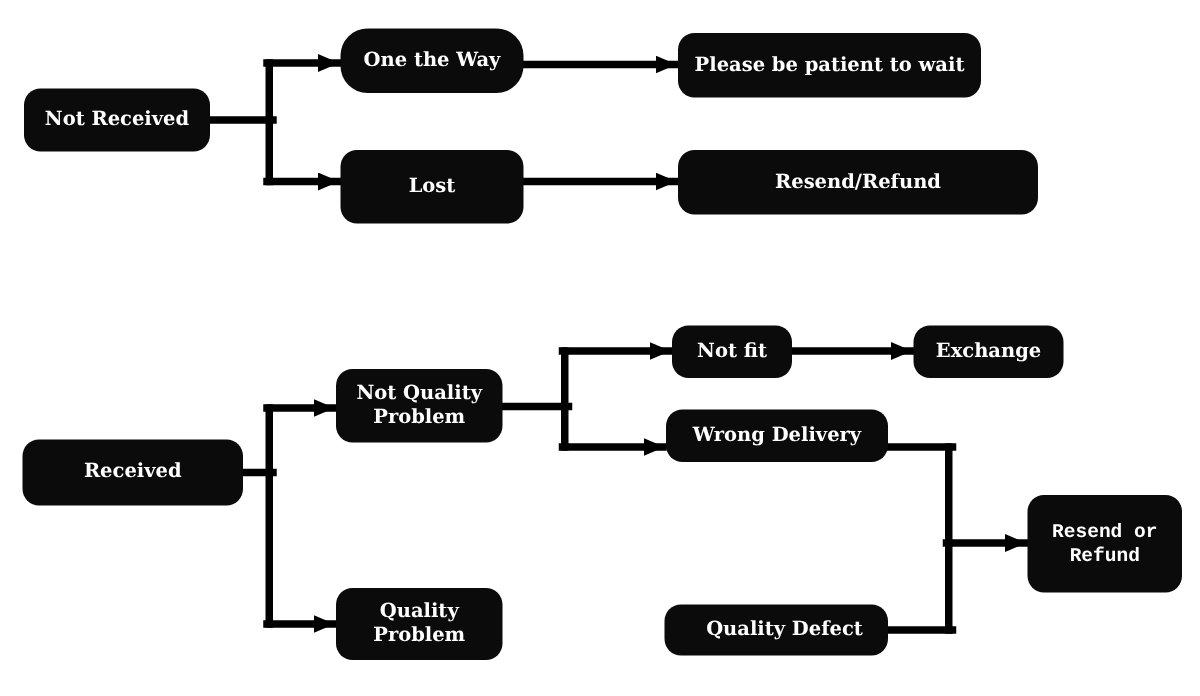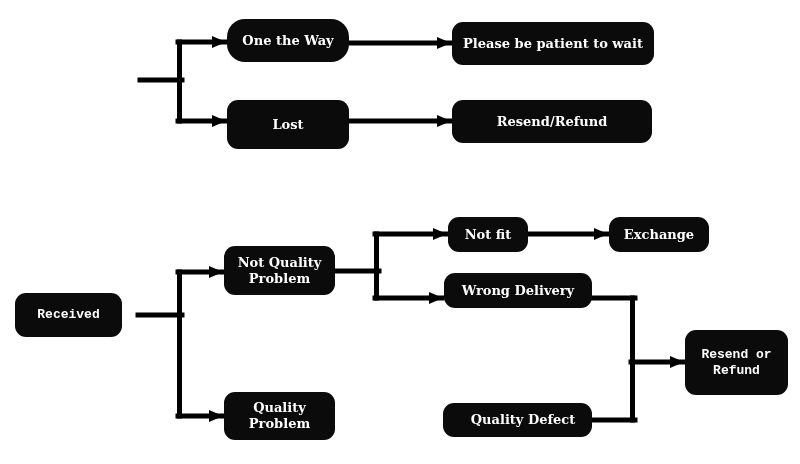--- a/index.html
+++ b/index.html
@@ -66,30 +66,31 @@
       <path d="M375,298 H442" marker-end="url(#ah)"></path>
       <path d="M528,234 H607" marker-end="url(#ah)"></path>
 
       <path d="M592,298 H635"></path>
       <path d="M592,420 H635"></path>
       <path d="M632.5,298 V420"></path>
       <path d="M631,362 H683" marker-end="url(#ah)"></path>
     </g>
   </svg>
 
+  <div class="node" style="left:16px; top:59px; width:124px; height:42px;">Not Received</div>
 
   <div class="node" style="left:227px; top:19px; width:122px; height:43px;border-radius:18px;">One the Way</div>
 
   <div class="node" style="left:227px; top:100px; width:122px; height:49px;">Lost</div>
 
   <div class="node tight" style="left:452px; top:22px; width:202px; height:43px;">Please be patient to wait</div>
 
-  <div class="node" style="left:452px; top:100px; width:200px; height:43px;">Resend/Refund</div>
+  <div class="node" style="left:452px; top:100px; width:240px; height:43px;">Resend/Refund</div>
 
-  <div class="node" style="left:15px; top:293px; width:107px; height:44px;font-family:Liberation Mono, monospace;">Received</div>
+  <div class="node" style="left:15px; top:293px; width:147px; height:44px;">Received</div>
 
   <div class="node wrap" style="left:224px; top:246px; width:111px; height:49px;">Not Quality Problem</div>
 
   <div class="node wrap" style="left:224px; top:392px; width:111px; height:48px;">Quality Problem</div>
 
   <div class="node" style="left:448px; top:217px; width:80px; height:35px;">Not fit</div>
 
   <div class="node" style="left:609px; top:217px; width:100px; height:35px;">Exchange</div>
 
   <div class="node" style="left:444px; top:273px; width:148px; height:35px;">Wrong Delivery</div>

